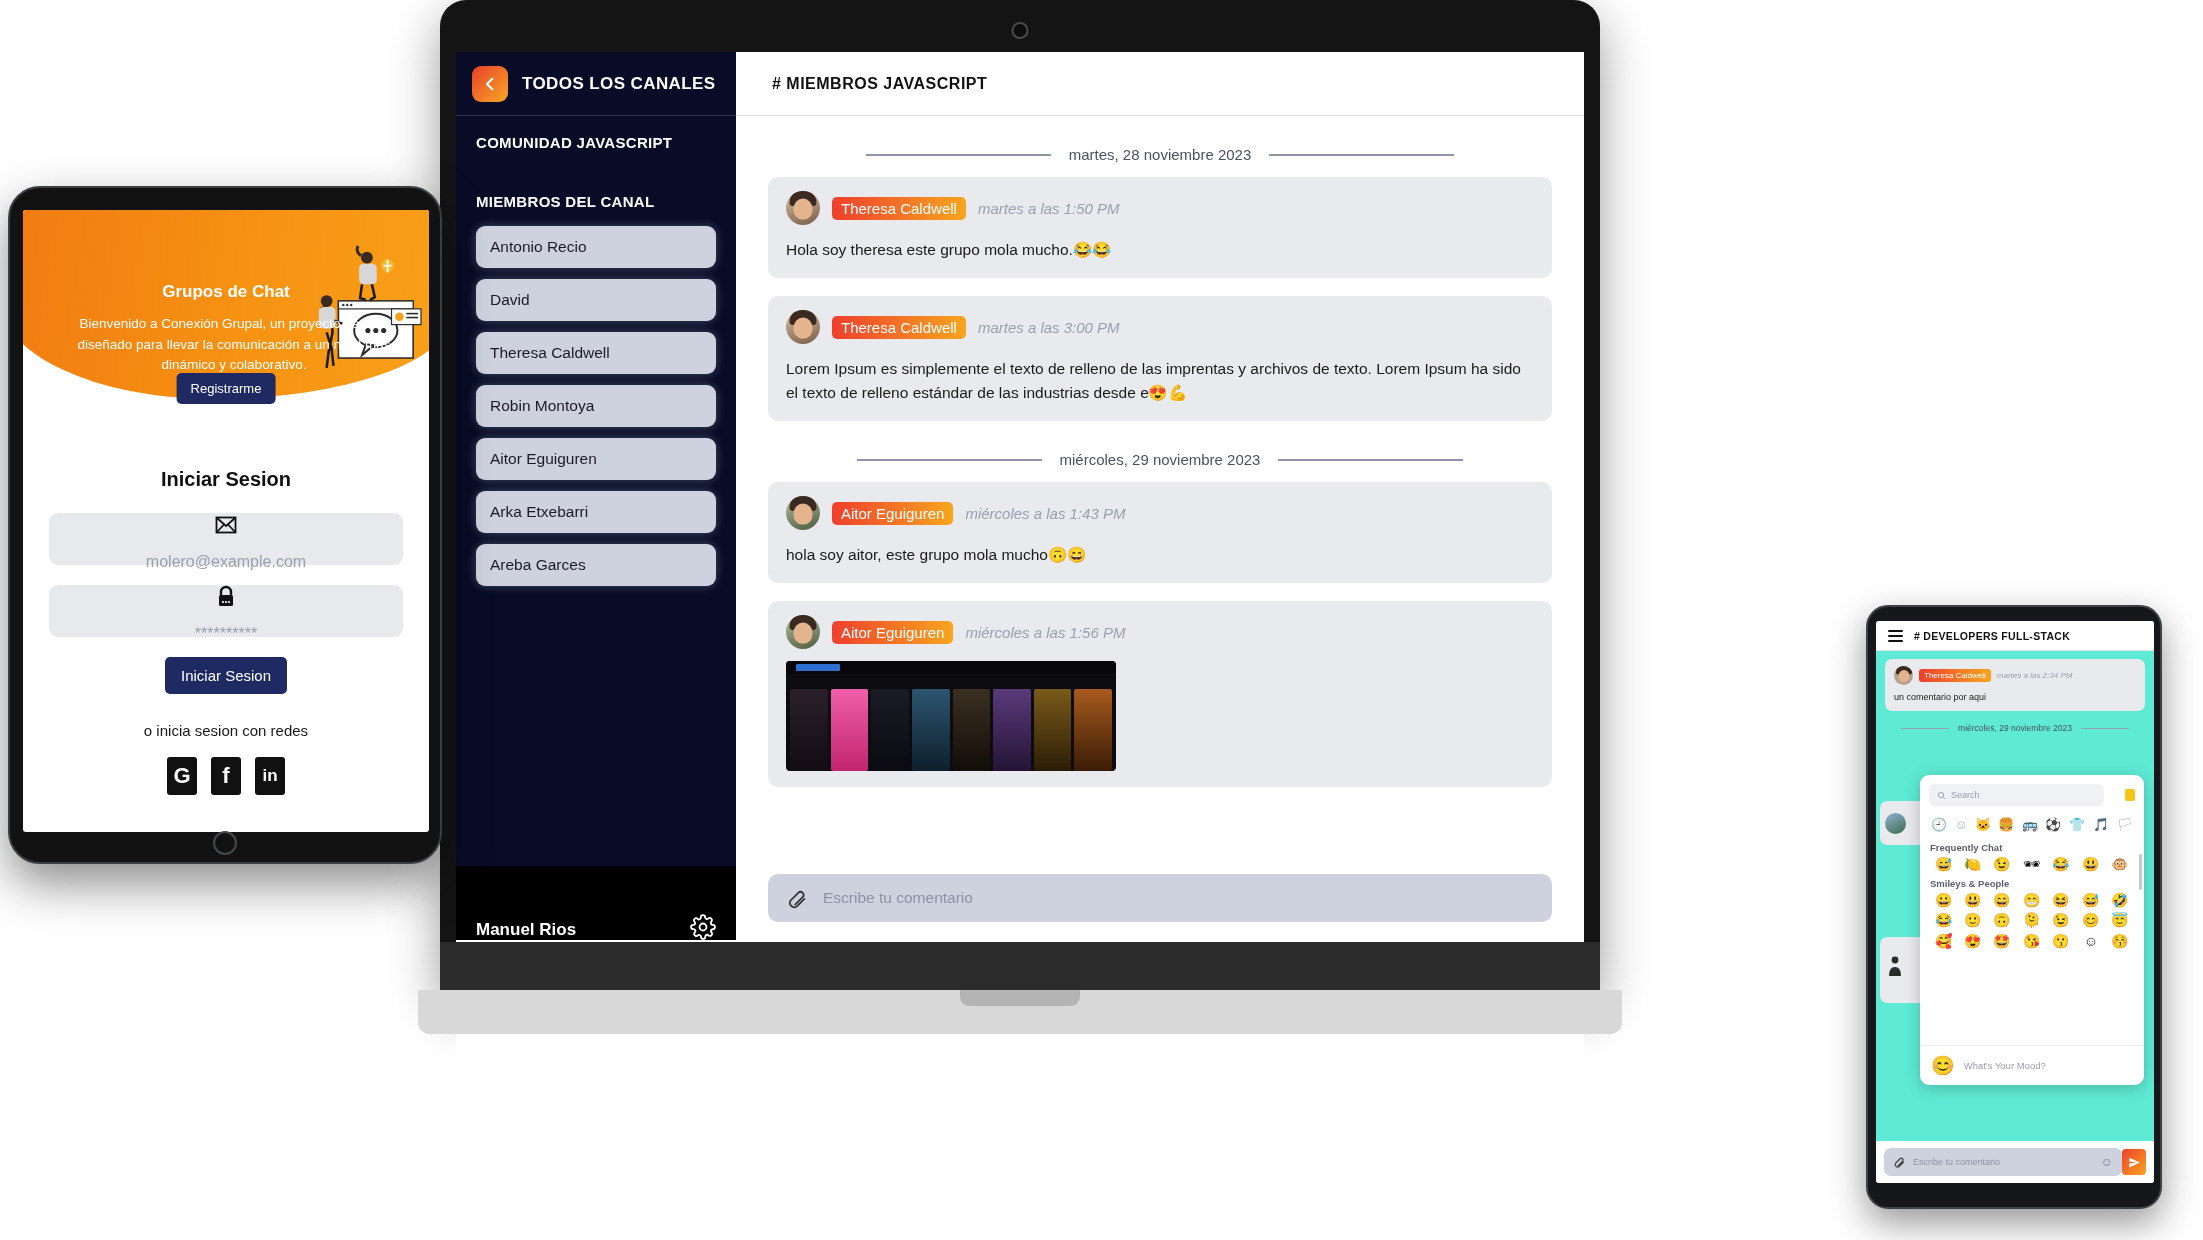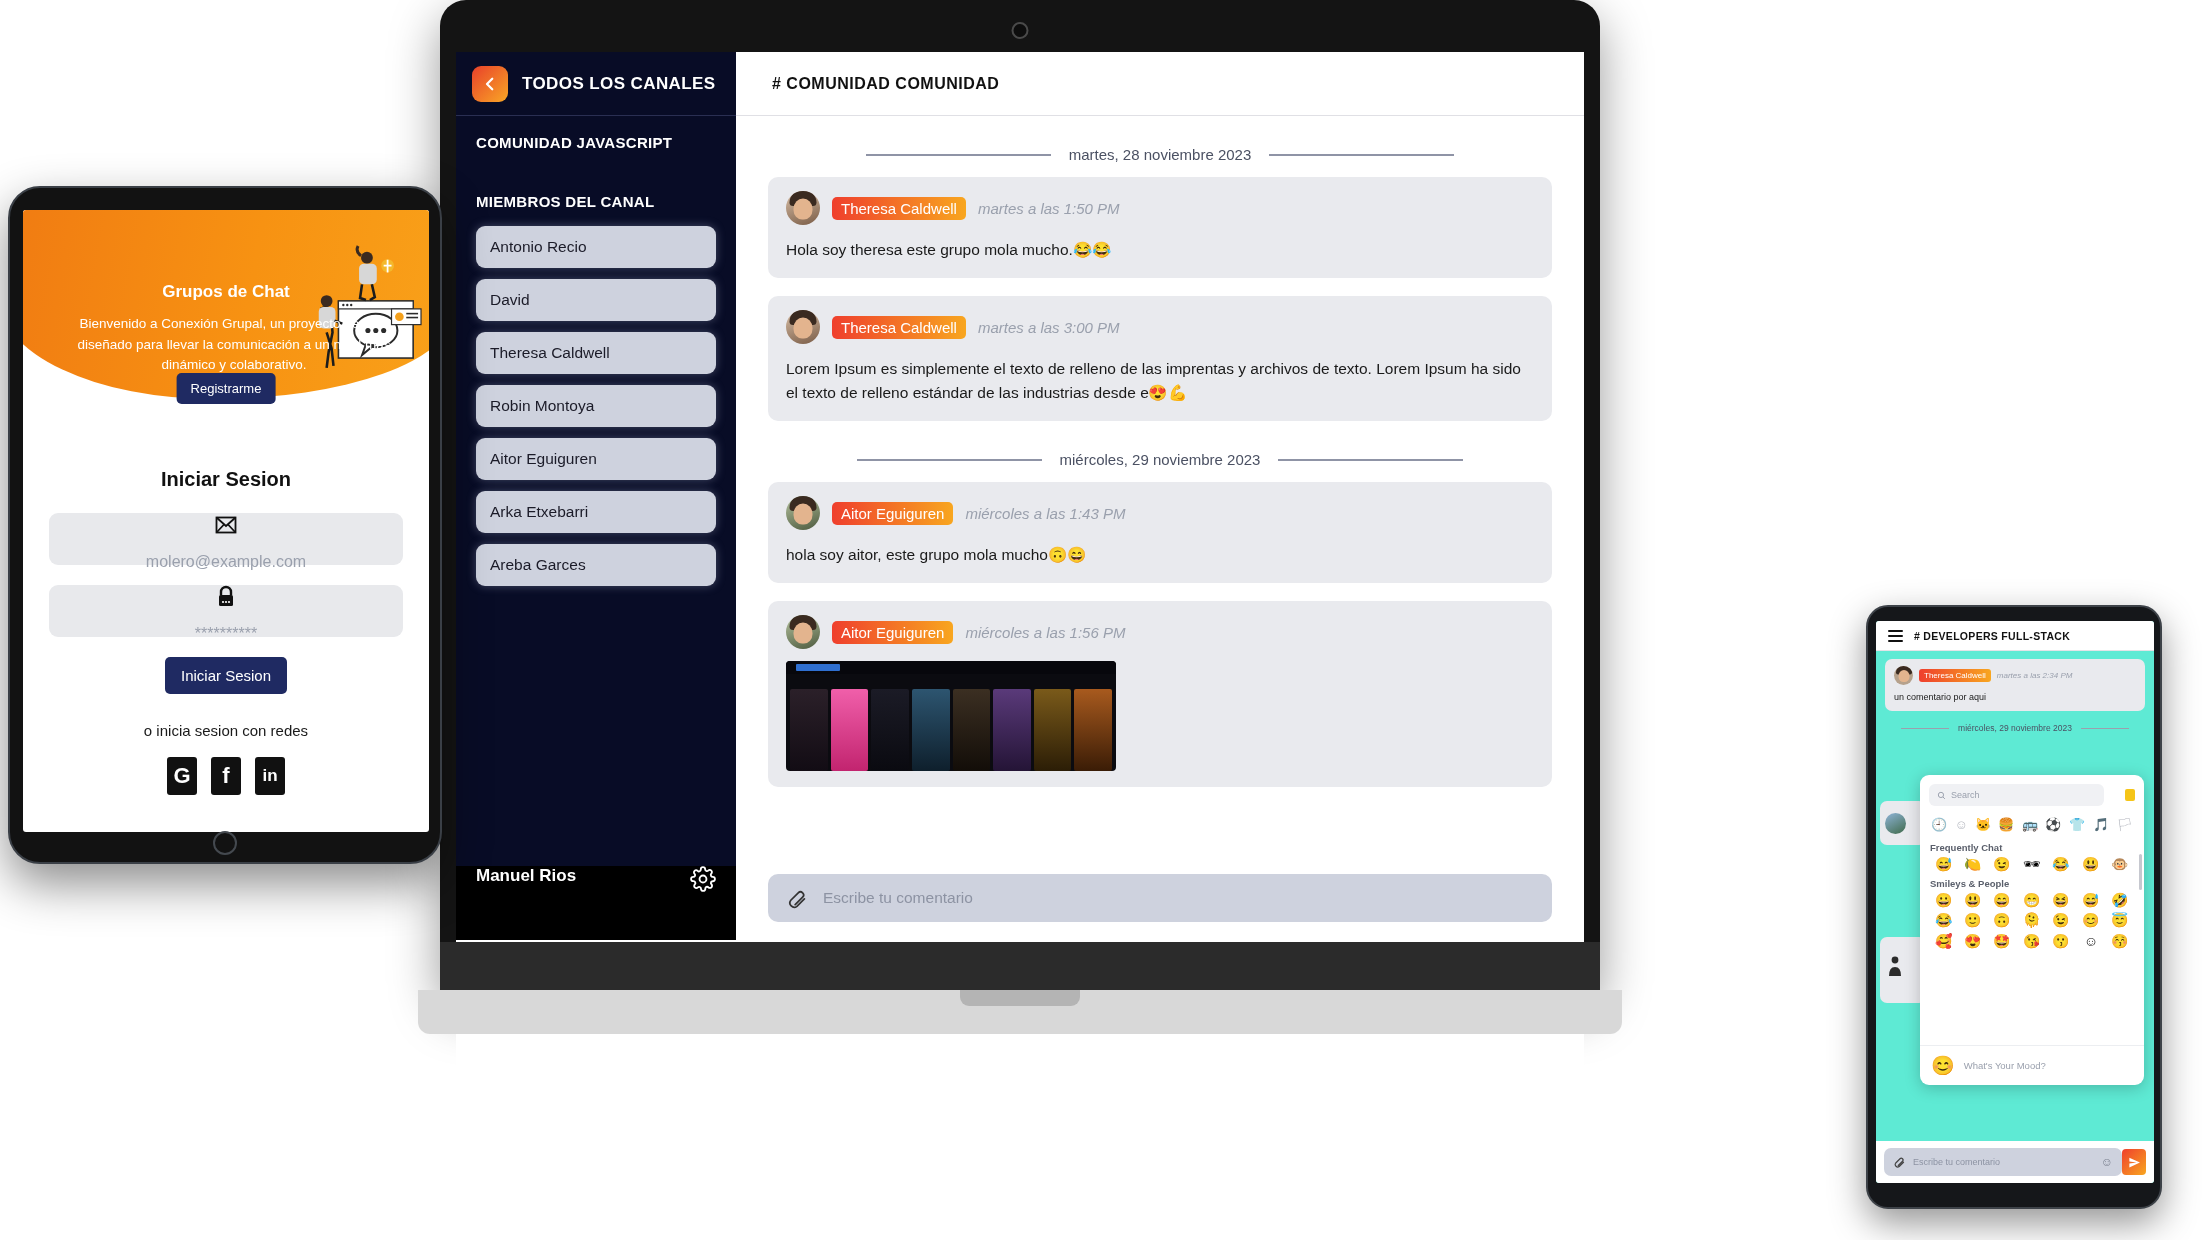--- a/index.html
+++ b/index.html
@@ -69,21 +69,21 @@
     margin-top:42px;
   }
   .member-list { margin-top:16px; display:flex; flex-direction:column; gap:11px; }
   .member-pill {
     background:#ced2de; border-radius:9px; height:42px;
     display:flex; align-items:center; padding:0 14px;
     color:#1b1b28; font-size:15.5px;
     box-shadow:0 0 10px rgba(180,190,220,.35);
   }
   #lp-side-foot {
-    flex:0 0 74px; background:#000; display:flex; align-items:flex-start;
+    flex:0 0 74px; background:#000; display:flex; align-items:flex-end;
     justify-content:space-between; padding:0 20px;
   }
   #lp-side-foot .me { color:#fff; font-weight:bold; font-size:17px; }
   #lp-side-foot .gear { width:26px; height:26px; }
 
   
   #lp-chat {
     position:absolute; left:280px; top:0; width:848px; height:888px;
     background:#fff; display:flex; flex-direction:column;
   }
@@ -347,21 +347,21 @@
           <div class="gear">
             <svg viewBox="0 0 24 24" fill="none" stroke="#fff" stroke-width="1.7">
                 <circle cx="12" cy="12" r="3.2"></circle>
                 <path d="M19.4 15a1.6 1.6 0 0 0 .32 1.77l.06.06a2 2 0 1 1-2.83 2.83l-.06-.06a1.6 1.6 0 0 0-1.77-.32 1.6 1.6 0 0 0-.97 1.47V21a2 2 0 1 1-4 0v-.1A1.6 1.6 0 0 0 9.1 19.4a1.6 1.6 0 0 0-1.77.32l-.06.06a2 2 0 1 1-2.83-2.83l.06-.06A1.6 1.6 0 0 0 4.8 15a1.6 1.6 0 0 0-1.47-.97H3a2 2 0 1 1 0-4h.1A1.6 1.6 0 0 0 4.6 9.1a1.6 1.6 0 0 0-.32-1.77l-.06-.06a2 2 0 1 1 2.83-2.83l.06.06A1.6 1.6 0 0 0 9 4.8a1.6 1.6 0 0 0 .97-1.47V3a2 2 0 1 1 4 0v.1A1.6 1.6 0 0 0 15 4.6a1.6 1.6 0 0 0 1.77-.32l.06-.06a2 2 0 1 1 2.83 2.83l-.06.06A1.6 1.6 0 0 0 19.4 9v.1a1.6 1.6 0 0 0 1.47.97H21a2 2 0 1 1 0 4h-.1a1.6 1.6 0 0 0-1.5.93z"></path>
               </svg>
           </div>
         </div>
       </div>
 
       <div id="lp-chat">
-        <div id="lp-chat-head"># COMUNIDAD COMUNIDAD</div>
+        <div id="lp-chat-head"># MIEMBROS JAVASCRIPT</div>
 
         <div id="lp-chat-body">
 
           <div class="day-sep">
             <span class="ln"></span>
             <span>martes, 28 noviembre 2023</span>
             <span class="ln"></span>
           </div>
 
           <div class="msg">

